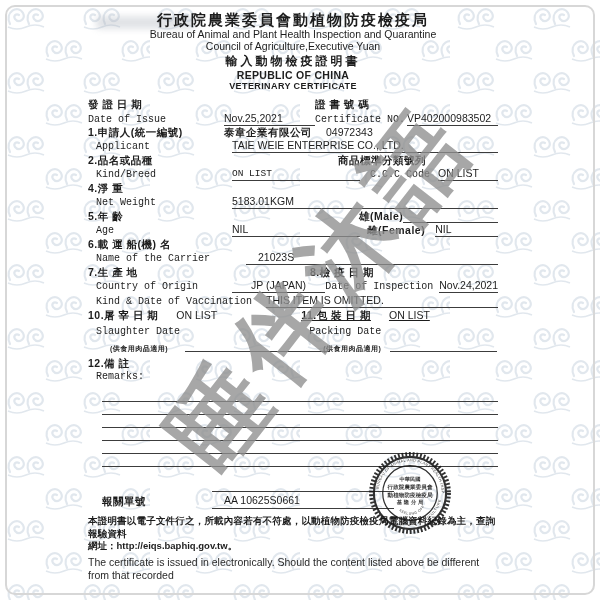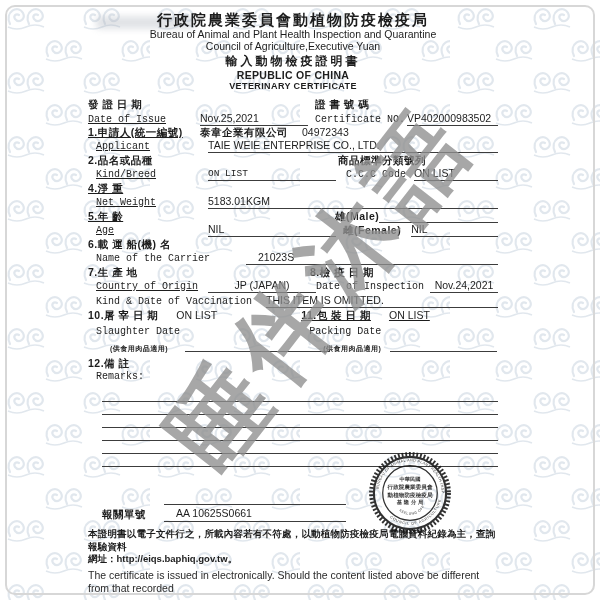--- a/index.html
+++ b/index.html
@@ -18,31 +18,31 @@
   .dt-en{font-size:9px;font-weight:700;letter-spacing:.4px;line-height:11px;}
   .zhlab{font-size:10.5px;font-weight:700;white-space:nowrap;letter-spacing:.5px;}
   .lab{font-family:"Liberation Mono",monospace;font-size:10px;white-space:nowrap;}
   .val{font-size:10.5px;}
   .mval{font-family:"Liberation Mono",monospace;font-size:9.5px;}
   .ul{border-bottom:1px solid #3c3c3c;}
   .line{display:flex;align-items:flex-end;line-height:13px;min-height:13px;}
   .fld{margin-bottom:1px;}
   .irow{display:flex;margin-top:6px;}
   .icol{width:227px;}.icol2{flex:1;}
-  .w112{width:112px;flex:none;text-decoration:underline;}
+  .w112{width:136px;flex:none;}
   .w150{width:150px;flex:none;}
   .w170{width:170px;flex:none;}
   .sp{flex:none;}
   .fx{flex:1;}
   .rlines{margin-top:6px;padding-left:14px;}
   .rline{border-bottom:1px solid #3c3c3c;height:12px;}
   .notezh{font-size:7px;font-weight:700;letter-spacing:.5px;}
   .half{width:52%;flex:none;position:relative;}
   .half2{flex:1;position:relative;}
-  .customs{display:flex;align-items:flex-end;margin-top:37px;}
+  .customs{display:flex;align-items:flex-end;margin-top:24px;gap:48px;}
   .cval{border-top:1px solid #3c3c3c;border-bottom:1px solid #3c3c3c;
         padding:2px 10px 2px 12px;width:160px;margin-left:18px;font-size:10.5px;}
   .fnzh{font-size:9.5px;font-weight:700;line-height:12.5px;letter-spacing:.2px;margin-top:6px;}
   .fnzh2{font-size:9.5px;font-weight:700;line-height:12.5px;}
   .fnen{font-size:10.5px;line-height:13.5px;color:#2a2a2a;}
   .fnen.first{margin-top:3px;}
   .wm{position:absolute;left:55px;top:232px;width:530px;text-align:center;
       transform:rotate(-52deg);font-family:"DejaVu Serif",serif;font-weight:700;
       font-size:96px;letter-spacing:10px;color:#8f8f8f;opacity:.78;line-height:110px;
       pointer-events:none;white-space:nowrap;}

